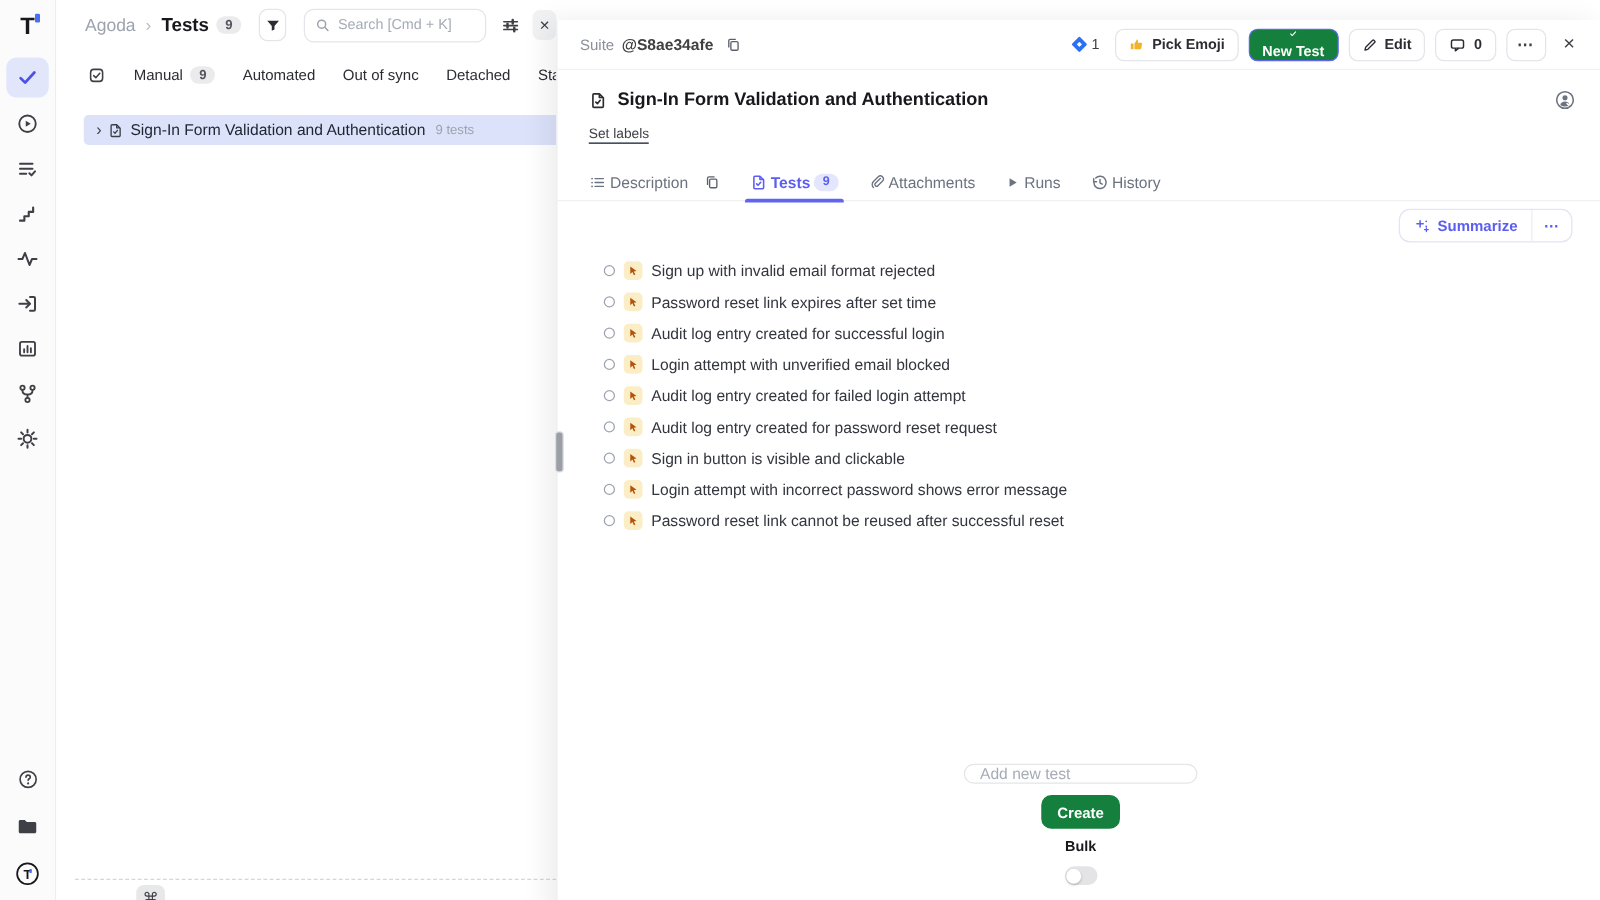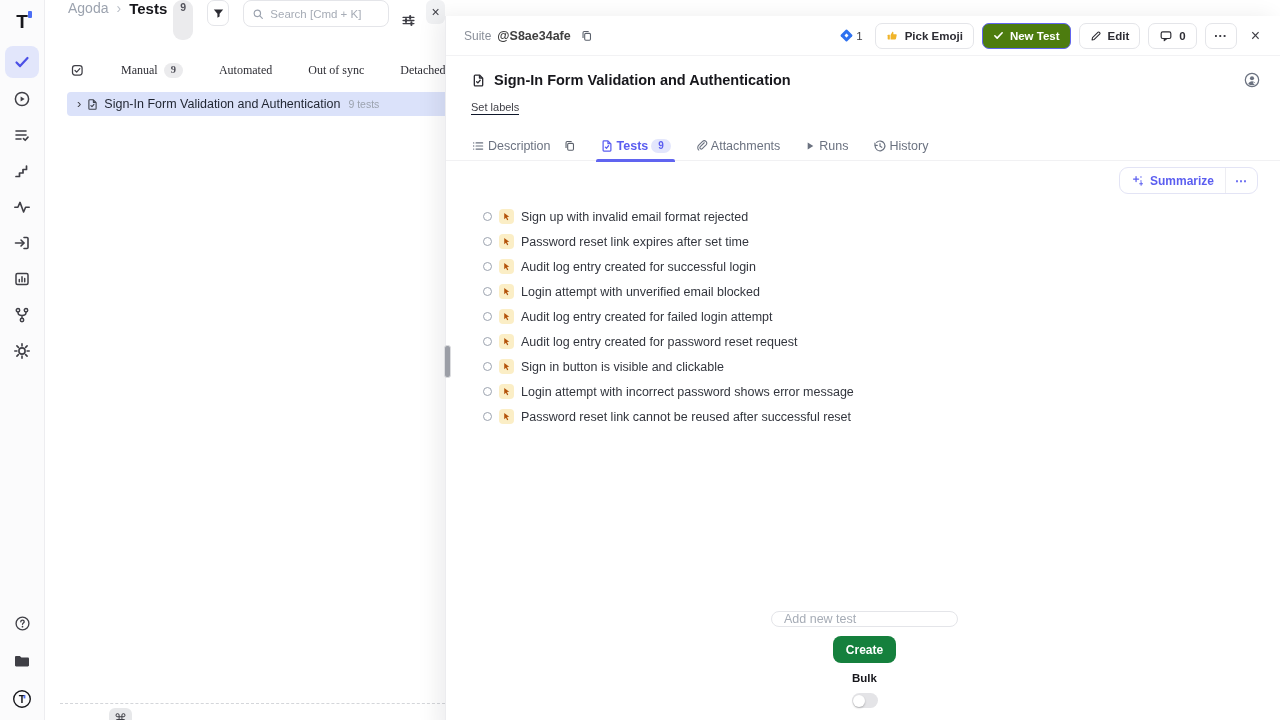--- a/index.html
+++ b/index.html
@@ -11,33 +11,33 @@
   .rail-logo { margin-top:8px; height:28px; display:flex; align-items:center; justify-content:center; font-weight:800; font-size:19px; color:#17171c; position:relative; }
   .rail-logo i { position:absolute; right:-4px; top:3px; width:4px; height:7px; background:#4c6ef5; border-radius:1px; }
   .rail-icons { margin-top:10px; display:flex; flex-direction:column; align-items:center; gap:6px; }
   .rail-btn { width:32px; height:30px; border-radius:8px; display:flex; align-items:center; justify-content:center; color:#3f3f46; }
   .rail-btn.active { background:#e2e6fb; color:#4c50e6; width:34px; height:32px; }
   .rail-bottom { margin-top:auto; margin-bottom:6px; display:flex; flex-direction:column; align-items:center; gap:8px; }
   .rail svg { display:block; }
 
   
   .tree-panel { position:absolute; left:45px; top:0; width:400px; height:720px; background:#fff; }
-  .topbar { display:flex; height:40px; padding-left:23px; gap:6px; }
+  .topbar { display:flex; align-items:center; height:40px; padding-left:23px; gap:6px; }
   .crumb-project { color:#9ca3af; font-size:14px; }
   .crumb-sep { color:#b9bec7; font-size:14px; padding:0 2px; }
   .crumb-section { color:#17171c; font-size:15px; font-weight:700; }
   .pill { background:#ebebed; color:#52525b; font-size:10.5px; font-weight:700; border-radius:9px; padding:2px 7px; line-height:1; }
   .filter-btn { margin-left:8px; width:28px; height:26px; border:1px solid #e4e5e9; border-radius:7px; display:flex; align-items:center; justify-content:center; color:#2c2c33; background:#fff; }
   .search-box { margin-left:8px; width:148px; height:27px; border:1px solid #e4e5e9; border-radius:8px; display:flex; align-items:center; gap:6px; padding:0 8px; color:#9ca3af; background:#fff; }
   .search-box input { border:none; outline:none; width:110px; font-size:11.5px; color:#3f3f46; background:transparent; font-family:"Liberation Sans",sans-serif; }
   .search-box input::placeholder { color:#a6acb6; }
   .sliders-btn { margin-left:6px; color:#3f3f46; display:flex; align-items:center; }
   .panel-close { margin-left:4px; width:24px; height:24px; border-radius:6px; background:#f1f2f4; color:#3f3f46; font-size:14px; display:flex; align-items:center; justify-content:center; }
 
-  .filter-tabs { display:flex; align-items:flex-end; height:36px; padding-left:25px; gap:36px; margin-top:2px;font-family:Liberation Serif, serif; }
+  .filter-tabs { display:flex; align-items:center; height:36px; padding-left:25px; gap:22px; margin-top:2px; }
   .filter-tabs .fticon { color:#3f3f46; display:flex; }
   .ftab { font-size:12px; color:#2c2c33; display:flex; align-items:center; gap:6px; white-space:nowrap; }
 
   .tree-body { padding-top:14px; }
   .tree-row { margin-left:22px; height:24px; background:#dbe2fa; border-radius:4px 0 0 4px; display:flex; align-items:center; gap:5px; padding-left:10px; }
   .tree-chevron { color:#3f3f46; font-size:13px; transform:translateY(-1px); }
   .tree-row .doc { color:#3b3f4a; display:flex; }
   .tree-title { font-size:12.5px; color:#1f2430; }
   .tree-meta { font-size:10.5px; color:#9ca3af; margin-left:3px; }
 
@@ -51,21 +51,21 @@
   .detail { position:absolute; left:445px; top:16px; width:835px; height:720px; background:#fff; border-left:1px solid #ececef; box-shadow:-8px 0 20px rgba(15,15,30,.07); z-index:10; }
   .d-header { display:flex; align-items:center; height:40px; padding:0 14px 0 18px; border-bottom:1px solid #f2f2f4; }
   .d-type { color:#8a8f99; font-size:12px; margin-right:6px; }
   .d-id { color:#404040; font-size:12.5px; font-weight:700; }
   .d-copy { margin-left:9px; color:#5b616c; display:flex; }
   .d-actions { margin-left:auto; display:flex; align-items:center; gap:8px; }
   .jira { display:flex; align-items:center; gap:5px; font-size:11.5px; color:#3f3f46; margin-right:4px; }
   .diamond { width:9px; height:9px; background:#2e71f0; transform:rotate(45deg); position:relative; border-radius:1px; }
   .diamond::after { content:""; position:absolute; left:3px; top:3px; width:3px; height:3px; background:#fff; border-radius:0.5px; }
   .btn { height:26px; border:1px solid #e4e5e9; background:#fff; border-radius:7px; display:flex; align-items:center; gap:6px; padding:0 10px; font-size:11.5px; color:#2c2c33; font-weight:600; }
-  .btn.primary { background:#4d7c0f; border-color:#6064f0; color:#fff; }
+  .btn.primary { background:#15803d; border-color:#6064f0; color:#fff;flex-direction:column; }
   .dots { font-size:13px; letter-spacing:1px; font-weight:700; color:#3f3f46; }
   .x-close { font-size:16px; color:#3f3f46; padding:0 6px; }
 
   .d-titlebar { display:flex; align-items:center; gap:8px; padding:16px 20px 0 25px; }
   .d-title { font-size:14.5px; font-weight:700; color:#17171c; }
   .d-title-doc { color:#2c2c33; display:flex; }
   .assignee { margin-left:auto; color:#6b7280; display:flex; }
   .set-labels { margin:13px 0 0 25px; display:inline-block; font-size:11px; color:#3f3f46; border-bottom:1px solid #0f172a; padding-bottom:1px; }
 
   .d-tabs { display:flex; align-items:center; gap:24px; padding:0 0 0 25px; margin-top:16px; border-bottom:1px solid #f1f1f3; height:30px; }

